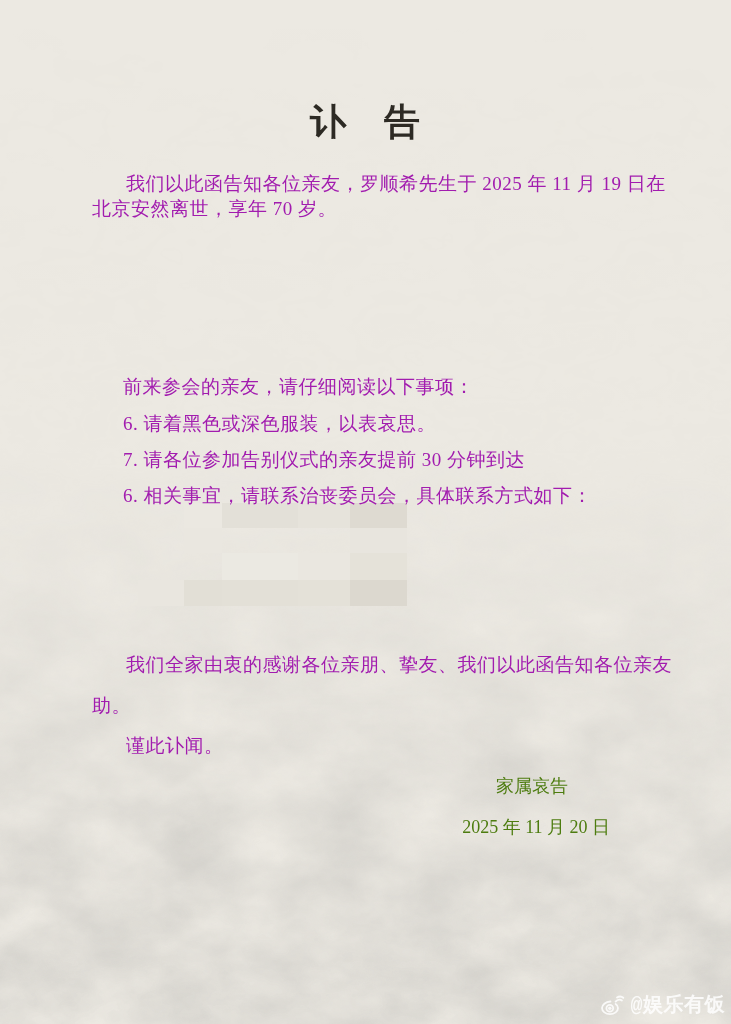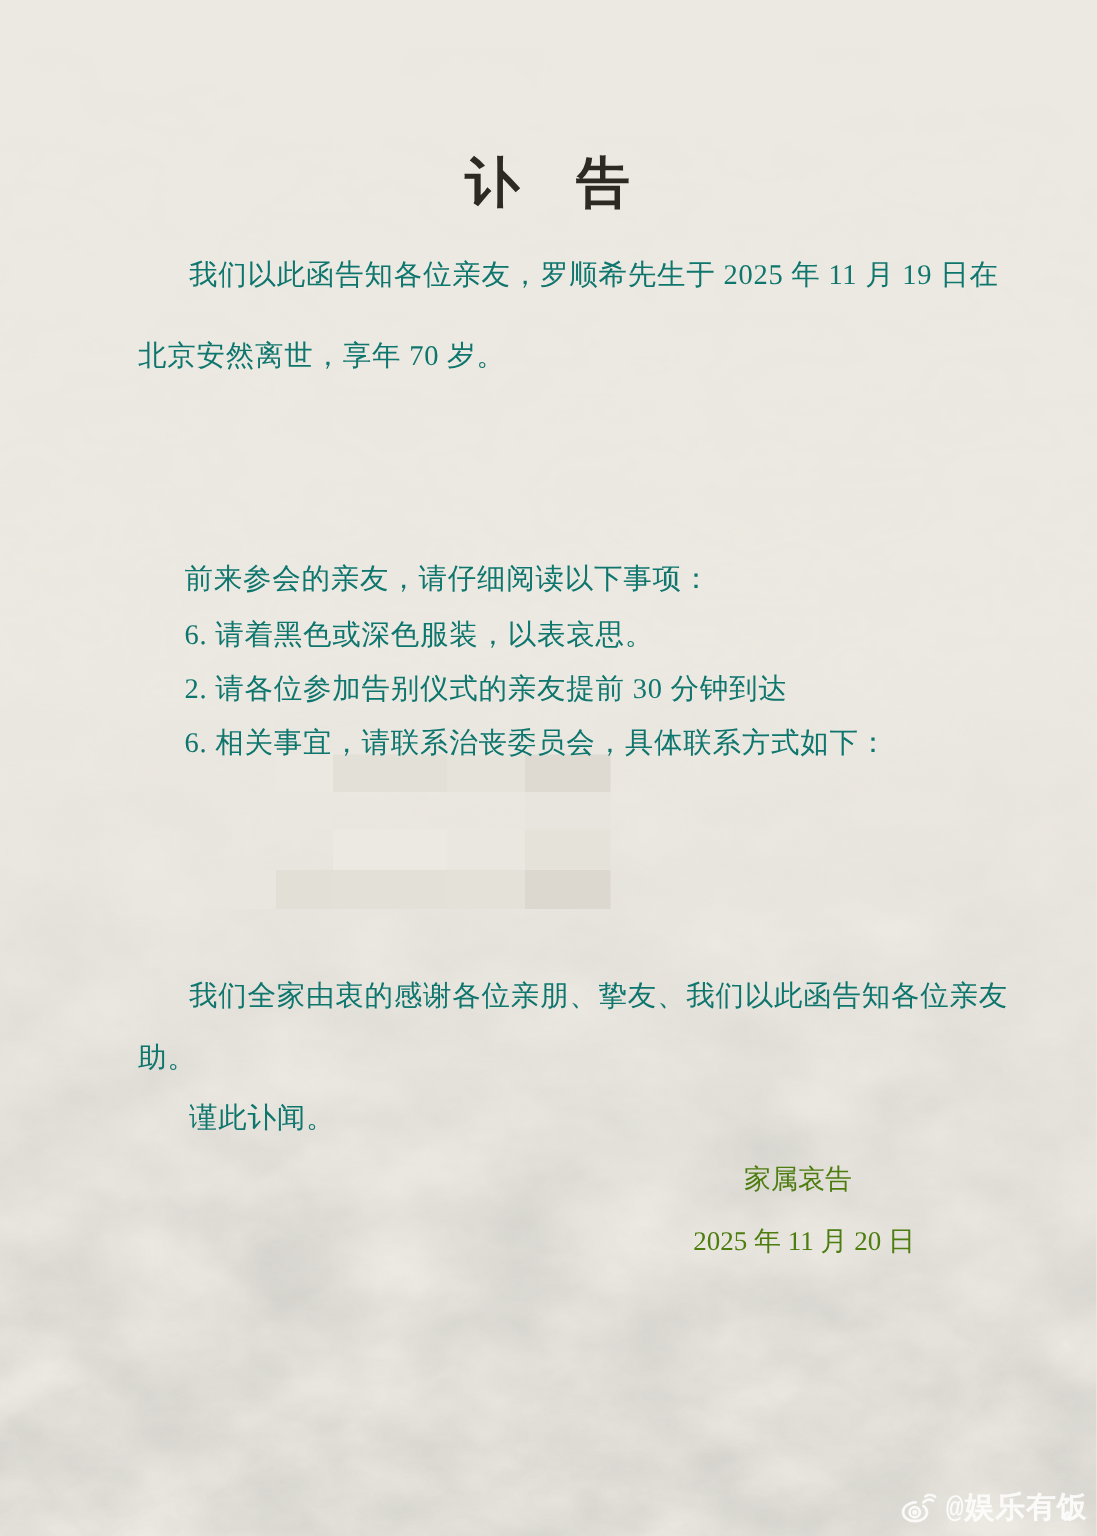--- a/index.html
+++ b/index.html
@@ -7,21 +7,21 @@
     width:731px;height:1024px;position:relative;overflow:hidden;
     background:#ece9e2;
     font-family:"Liberation Serif","DejaVu Serif",serif;
   }
   .stage{position:absolute;inset:0;width:731px;height:1024px;}
   .texture{position:absolute;left:0;top:0;z-index:0;pointer-events:none;}
   .doc{position:absolute;inset:0;z-index:2;}
   .line{
     position:absolute;
     font-size:19px;line-height:21px;letter-spacing:0.5px;
-    color:#0f766e;white-space:nowrap;
+    color:#a21caf;white-space:nowrap;
   }
   .title{
     position:absolute;left:0;right:0;top:103px;text-align:center;
     font-size:36px;line-height:38px;font-weight:bold;color:#2d2a24;
     letter-spacing:1px;
   }
   .right-line{position:absolute;font-size:18px;line-height:20px;color:#4d7c0f;white-space:nowrap;}
   .mosaic{position:absolute;z-index:1;}
   .mosaic div{position:absolute;}
   .watermark{
@@ -75,26 +75,26 @@
       <div style="left: 84px; top: 77px; width: 76px; height: 26px; background: rgb(227, 224, 215);"></div>
       <div style="left: 160px; top: 77px; width: 52px; height: 26px; background: rgb(228, 225, 216);"></div>
       <div style="left: 212px; top: 77px; width: 57px; height: 26px; background: rgb(220, 216, 207);"></div>
     </div>
 
   <div class="doc">
 
     <div class="title">讣　告</div>
 
     <div class="line" style="left:126px;top:173px">我们以此函告知各位亲友，罗顺希先生于 2025 年 11 月 19 日在</div>
-    <div class="line" style="left:92px;top:227px">北京安然离世，享年 70 岁。</div>
+    <div class="line" style="left:92px;top:198px">北京安然离世，享年 70 岁。</div>
 
 
     <div class="line" style="left:123px;top:376px">前来参会的亲友，请仔细阅读以下事项：</div>
     <div class="line" style="left:123px;top:413px">6. 请着黑色或深色服装，以表哀思。</div>
-    <div class="line" style="left:123px;top:449px">2. 请各位参加告别仪式的亲友提前 30 分钟到达</div>
+    <div class="line" style="left:123px;top:449px">7. 请各位参加告别仪式的亲友提前 30 分钟到达</div>
     <div class="line" style="left:123px;top:485px">6. 相关事宜，请联系治丧委员会，具体联系方式如下：</div>
 
     <div class="line" style="left:126px;top:654px">我们全家由衷的感谢各位亲朋、挚友、我们以此函告知各位亲友</div>
     <div class="line" style="left:92px;top:695px">助。</div>
 
     <div class="line" style="left:126px;top:735px">谨此讣闻。</div>
 
     <div class="right-line" style="right:163px;top:776px">家属哀告</div>
     <div class="right-line" style="right:121px;top:817px">2025 年 11 月 20 日</div>
   </div>

